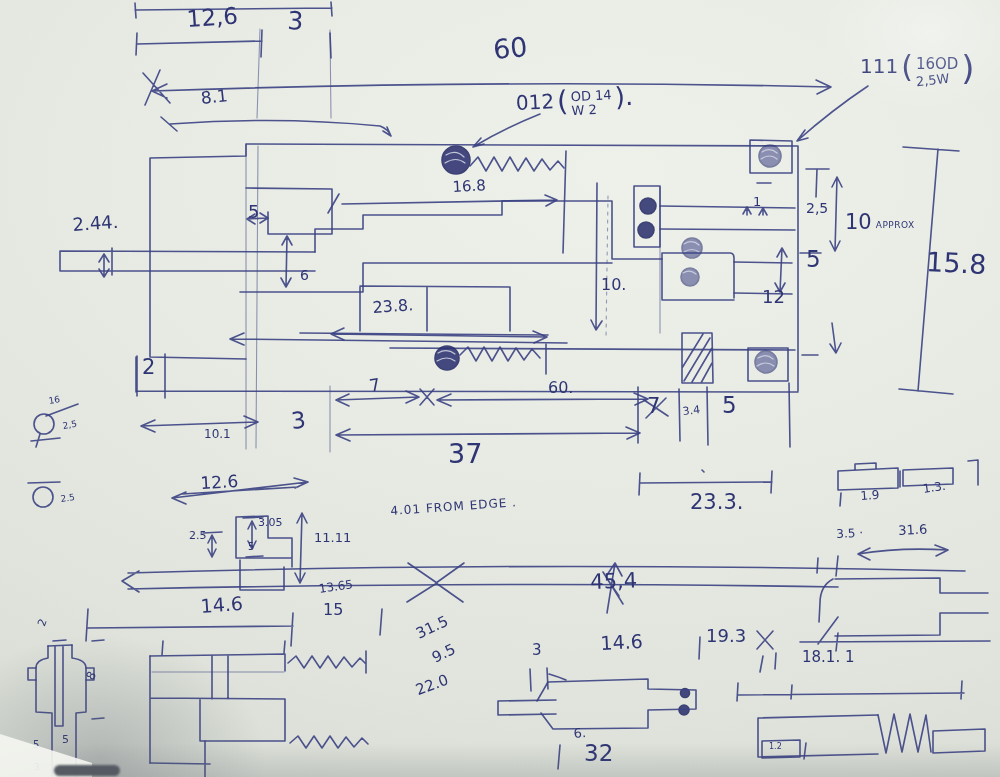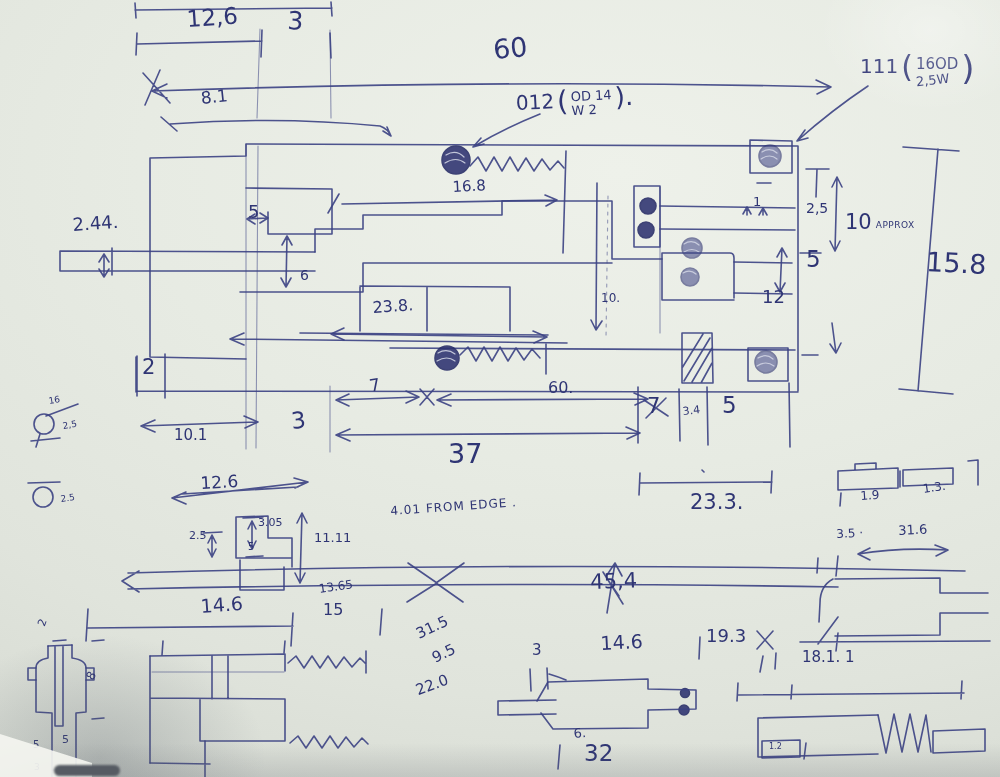--- a/index.html
+++ b/index.html
@@ -232,29 +232,29 @@
   <div class="lbl" style="left:806px;top:201px;font-size:14px">2,5</div>
 
   <div class="approx" style="left:845px;top:212px">
     <span style="font-size:21px">10</span>
     <span style="font-size:9px;margin-top:5px;letter-spacing:.5px">APPROX</span>
   </div>
 
   <div class="lbl" style="left:806px;top:248px;font-size:23px">5</div>
   <div class="lbl" style="left:762px;top:288px;font-size:18px">12</div>
   <div class="lbl" style="left:927px;top:248px;font-size:27px;transform:rotate(3deg)">15.8</div>
-  <div class="lbl" style="left:601px;top:292px;font-size:12px">10.</div>
+  <div class="lbl" style="left:601px;top:277px;font-size:16px">10.</div>
   <div class="lbl" style="left:372px;top:300px;font-size:16px;transform:rotate(-4deg)">23.8.</div>
   <div class="lbl" style="left:142px;top:357px;font-size:21px">2</div>
   <div class="lbl" style="left:368px;top:378px;font-size:17px;transform:rotate(-10deg)">7</div>
   <div class="lbl" style="left:548px;top:380px;font-size:16px">60.</div>
   <div class="lbl" style="left:647px;top:396px;font-size:21px">7</div>
   <div class="lbl" style="left:682px;top:406px;font-size:11px;transform:rotate(-6deg)">3.4</div>
   <div class="lbl" style="left:722px;top:394px;font-size:23px">5</div>
-  <div class="lbl" style="left:174px;top:428px;font-size:15px">10.1</div>
+  <div class="lbl" style="left:204px;top:428px;font-size:12px">10.1</div>
   <div class="lbl" style="left:290px;top:410px;font-size:23px;transform:rotate(-6deg)">3</div>
   <div class="lbl" style="left:448px;top:440px;font-size:27px">37</div>
   <div class="lbl" style="left:690px;top:492px;font-size:21px">23.3.</div>
   <div class="lbl" style="left:860px;top:490px;font-size:12px;transform:rotate(-4deg)">1.9</div>
   <div class="lbl" style="left:922px;top:483px;font-size:12px;transform:rotate(-8deg)">1.3.</div>
 
   <div class="lbl" style="left:48px;top:397px;font-size:9px;transform:rotate(-10deg)">16</div>
   <div class="lbl" style="left:62px;top:422px;font-size:9px;transform:rotate(-10deg)">2,5</div>
   <div class="lbl" style="left:60px;top:495px;font-size:9px;transform:rotate(-8deg)">2.5</div>
 

